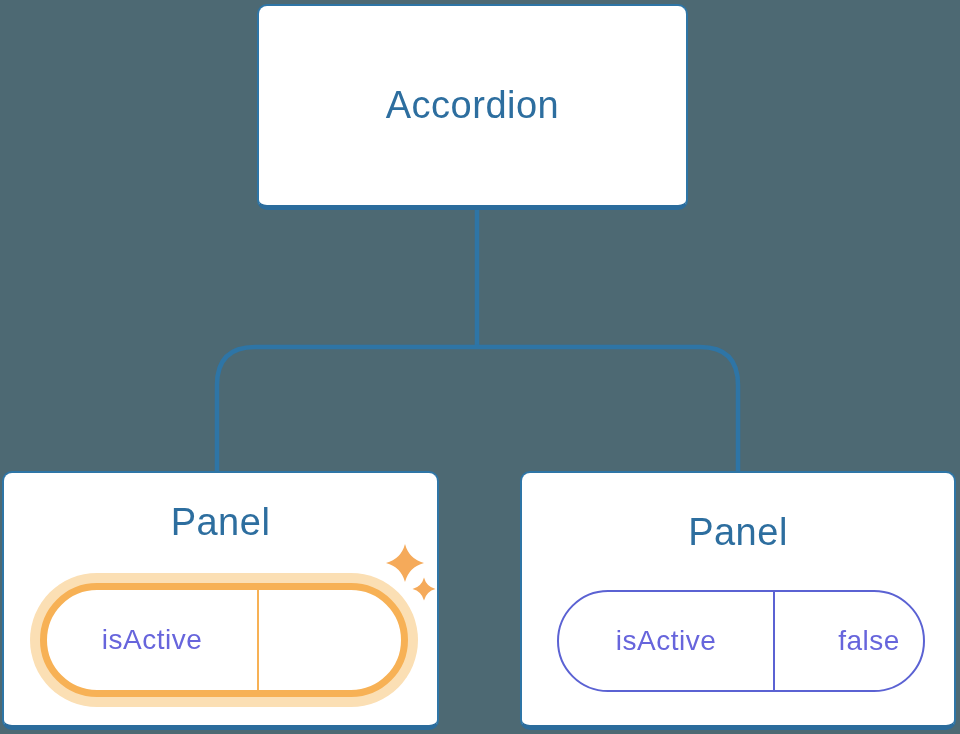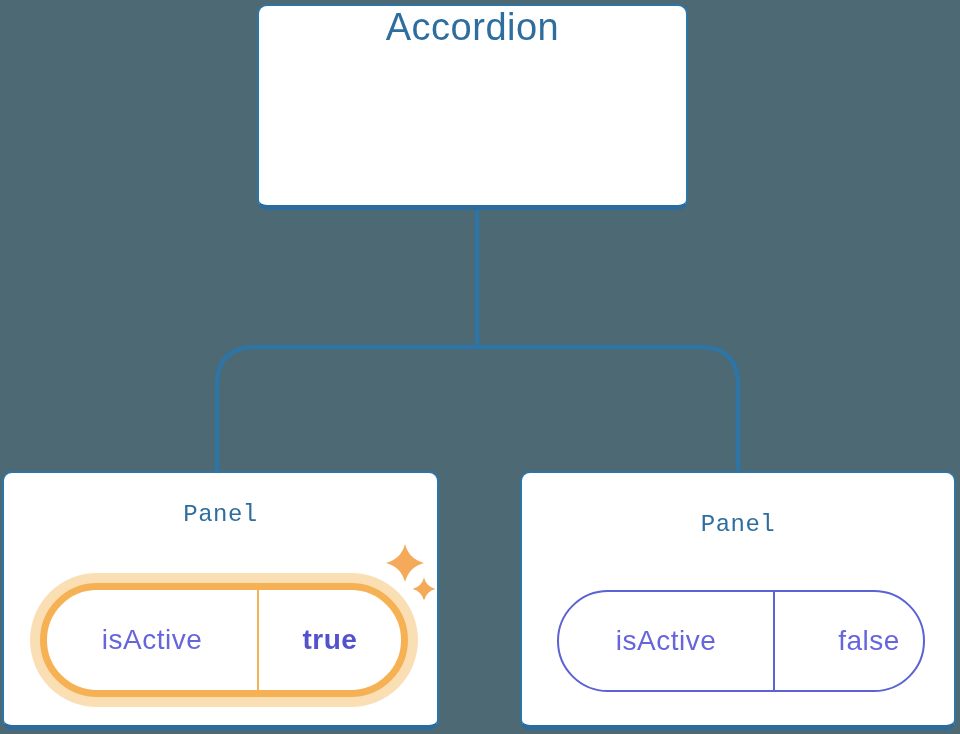--- a/index.html
+++ b/index.html
@@ -15,30 +15,30 @@
   }
   .connector-svg{position:absolute;left:0;top:0;width:960px;height:734px;}
   .node{
     position:absolute;background:#ffffff;box-sizing:border-box;
     border:2.5px solid var(--line);
     border-bottom:5px solid var(--line-dark);
     border-radius:10px;
   }
   .root-node{
     left:257px;top:4px;width:431px;height:206px;
-    display:flex;align-items:flex-start;justify-content:center;
+    display:flex;align-items:center;justify-content:center;
   }
   .node-label{
     font-size:38px;font-weight:500;color:var(--blue-text);letter-spacing:.5px;
   }
   .panel-left{left:2px;top:471px;width:437px;height:259px;}
   .panel-right{left:520px;top:471px;width:436px;height:259px;}
   .panel-title{
-    text-align:center;font-size:24px;font-weight:500;
-    color:var(--blue-text);margin-top:28px;letter-spacing:.5px;font-family:Liberation Mono, monospace;
+    text-align:center;font-size:38px;font-weight:500;
+    color:var(--blue-text);margin-top:28px;letter-spacing:.5px;
   }
   .panel-right .panel-title{margin-top:38px;}
   .pill{
     position:absolute;display:flex;align-items:stretch;
     background:#fff;border-radius:999px;box-sizing:border-box;
   }
   .cell{
     display:flex;align-items:center;justify-content:center;
     font-size:28px;color:var(--purple);letter-spacing:.5px;
   }
@@ -66,21 +66,20 @@
 </svg>
 
 <div class="node root-node">
   <span class="node-label">Accordion</span>
 </div>
 
 <div class="node panel-left">
   <div class="panel-title">Panel</div>
   <div class="pill pill-active">
     <div class="cell cell-key">isActive</div>
-    <div class="cell cell-val">true</div>
   </div>
 </div>
 
 <div class="node panel-right">
   <div class="panel-title">Panel</div>
   <div class="pill pill-inactive">
     <div class="cell cell-key">isActive</div>
     <div class="cell cell-val">false</div>
   </div>
 </div>

